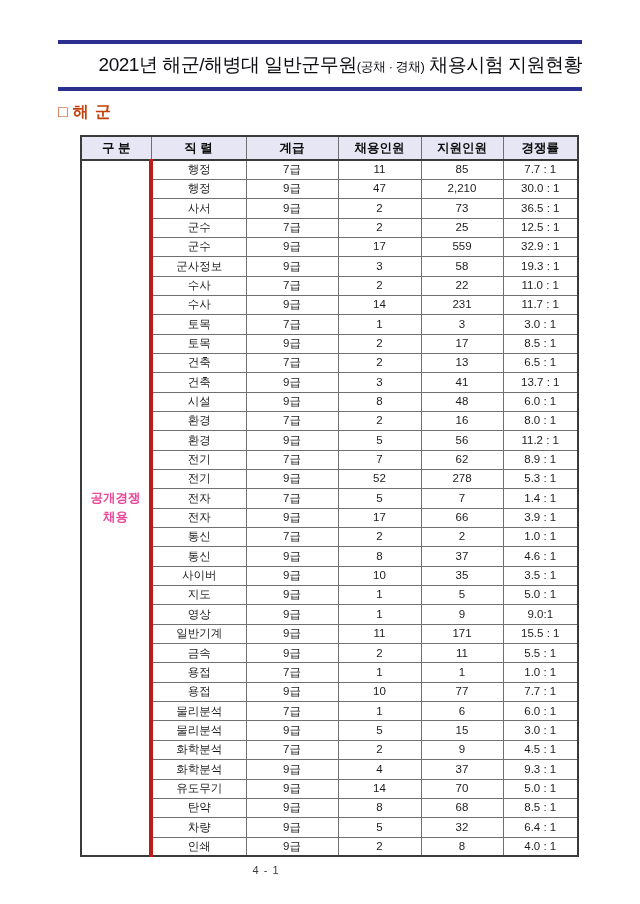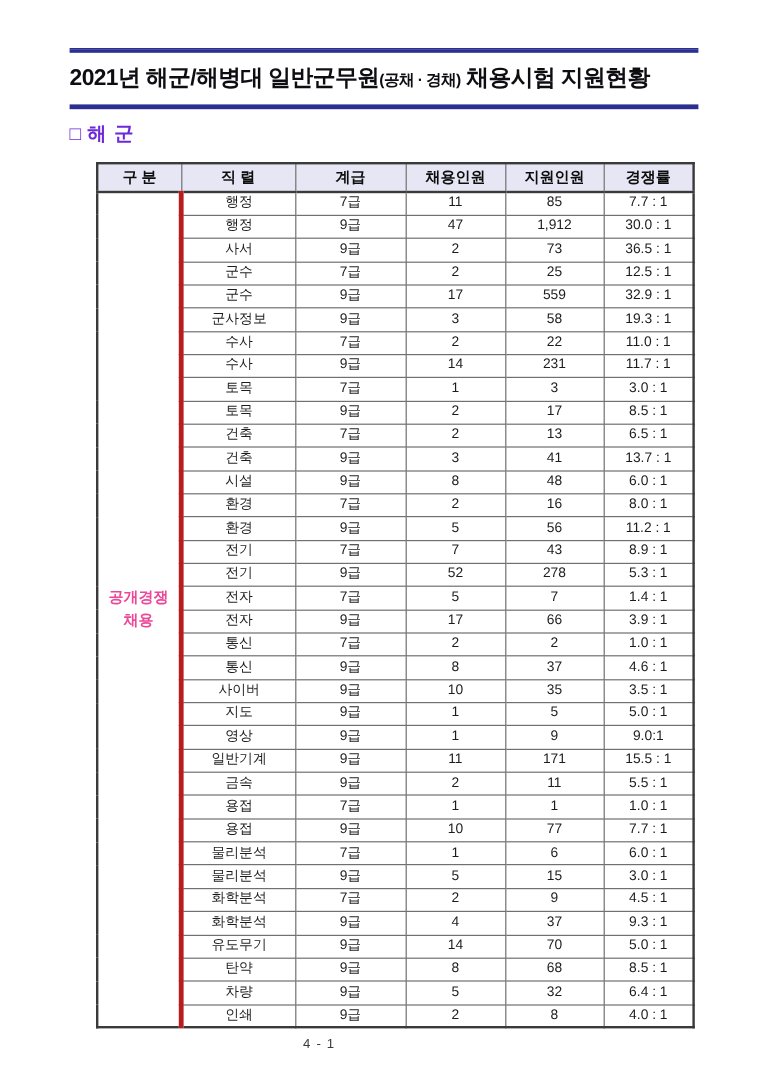--- a/index.html
+++ b/index.html
@@ -28,38 +28,38 @@
     height: 3px;
     border-top: 1px solid var(--accent);
     border-bottom: 3px solid var(--accent);
   }
   .rule-bottom {
     height: 3px;
     border-top: 3px solid var(--accent);
     border-bottom: 1px solid var(--accent);
   }
   .banner-title {
-    text-align: left;
-    font-weight: bold;
+    text-align: right;
+    font-weight: normal;
     font-size: 19px;
     letter-spacing: -0.5px;
     padding: 8px 0 9px 0;
     color: #0d0d12;
     white-space: nowrap;
   }
   .banner-title .paren {
     font-size: 13px;
     letter-spacing: -0.5px;
   }
   .section-heading {
     position: absolute;
     left: 58px; top: 102px;
     font-size: 16px;
     font-weight: bold;
-    color: #6d28d9;
+    color: #c2410c;
     letter-spacing: 1px;
   }
   .section-heading .bullet {
     font-weight: normal;
     margin-right: 4px;
   }
   table.doc-table {
     position: absolute;
     left: 80px; top: 135px;
     width: 497px;
@@ -147,21 +147,21 @@
         <td>행정</td>
         <td>7급</td>
         <td>11</td>
         <td>85</td>
         <td>7.7 : 1</td>
       </tr>
       <tr>
         <td>행정</td>
         <td>9급</td>
         <td>47</td>
-        <td>1,912</td>
+        <td>2,210</td>
         <td>30.0 : 1</td>
       </tr>
       <tr>
         <td>사서</td>
         <td>9급</td>
         <td>2</td>
         <td>73</td>
         <td>36.5 : 1</td>
       </tr>
       <tr>
@@ -245,21 +245,21 @@
         <td>환경</td>
         <td>9급</td>
         <td>5</td>
         <td>56</td>
         <td>11.2 : 1</td>
       </tr>
       <tr>
         <td>전기</td>
         <td>7급</td>
         <td>7</td>
-        <td>43</td>
+        <td>62</td>
         <td>8.9 : 1</td>
       </tr>
       <tr>
         <td>전기</td>
         <td>9급</td>
         <td>52</td>
         <td>278</td>
         <td>5.3 : 1</td>
       </tr>
       <tr>

